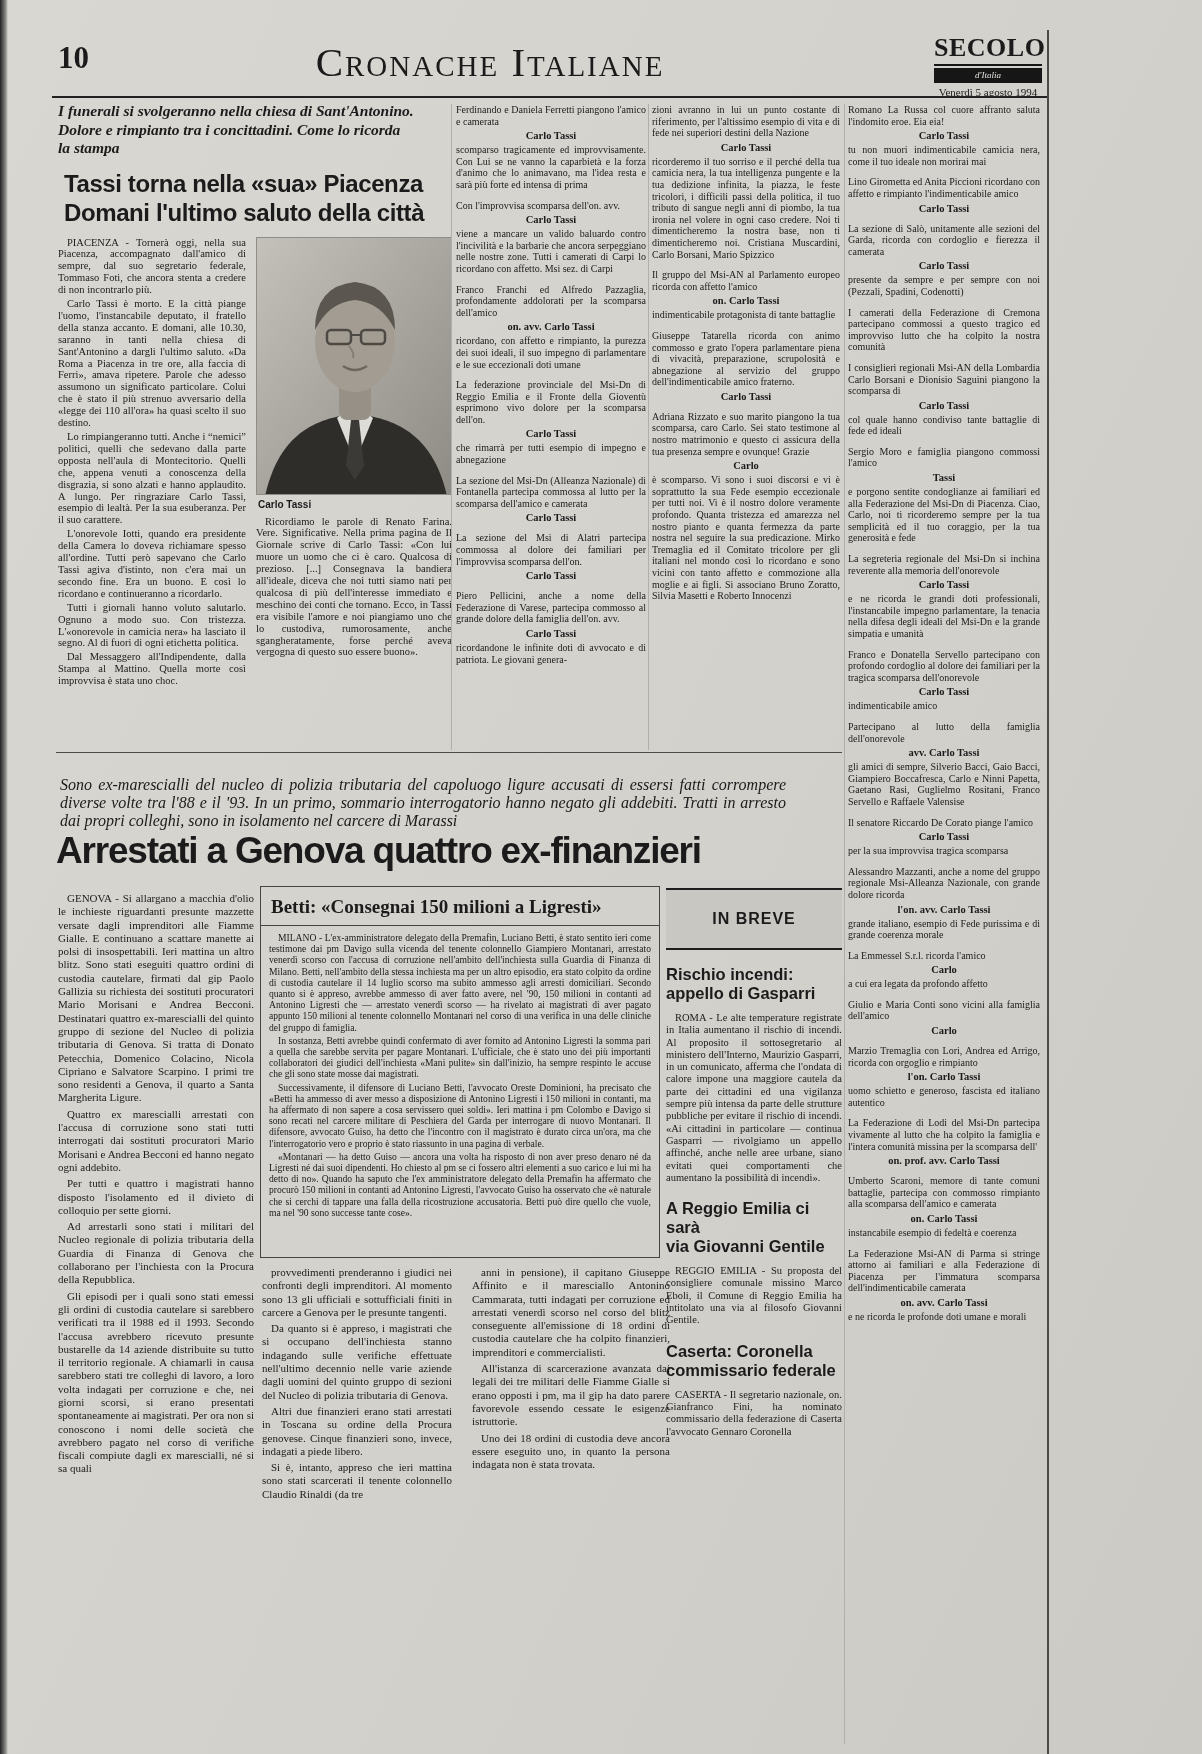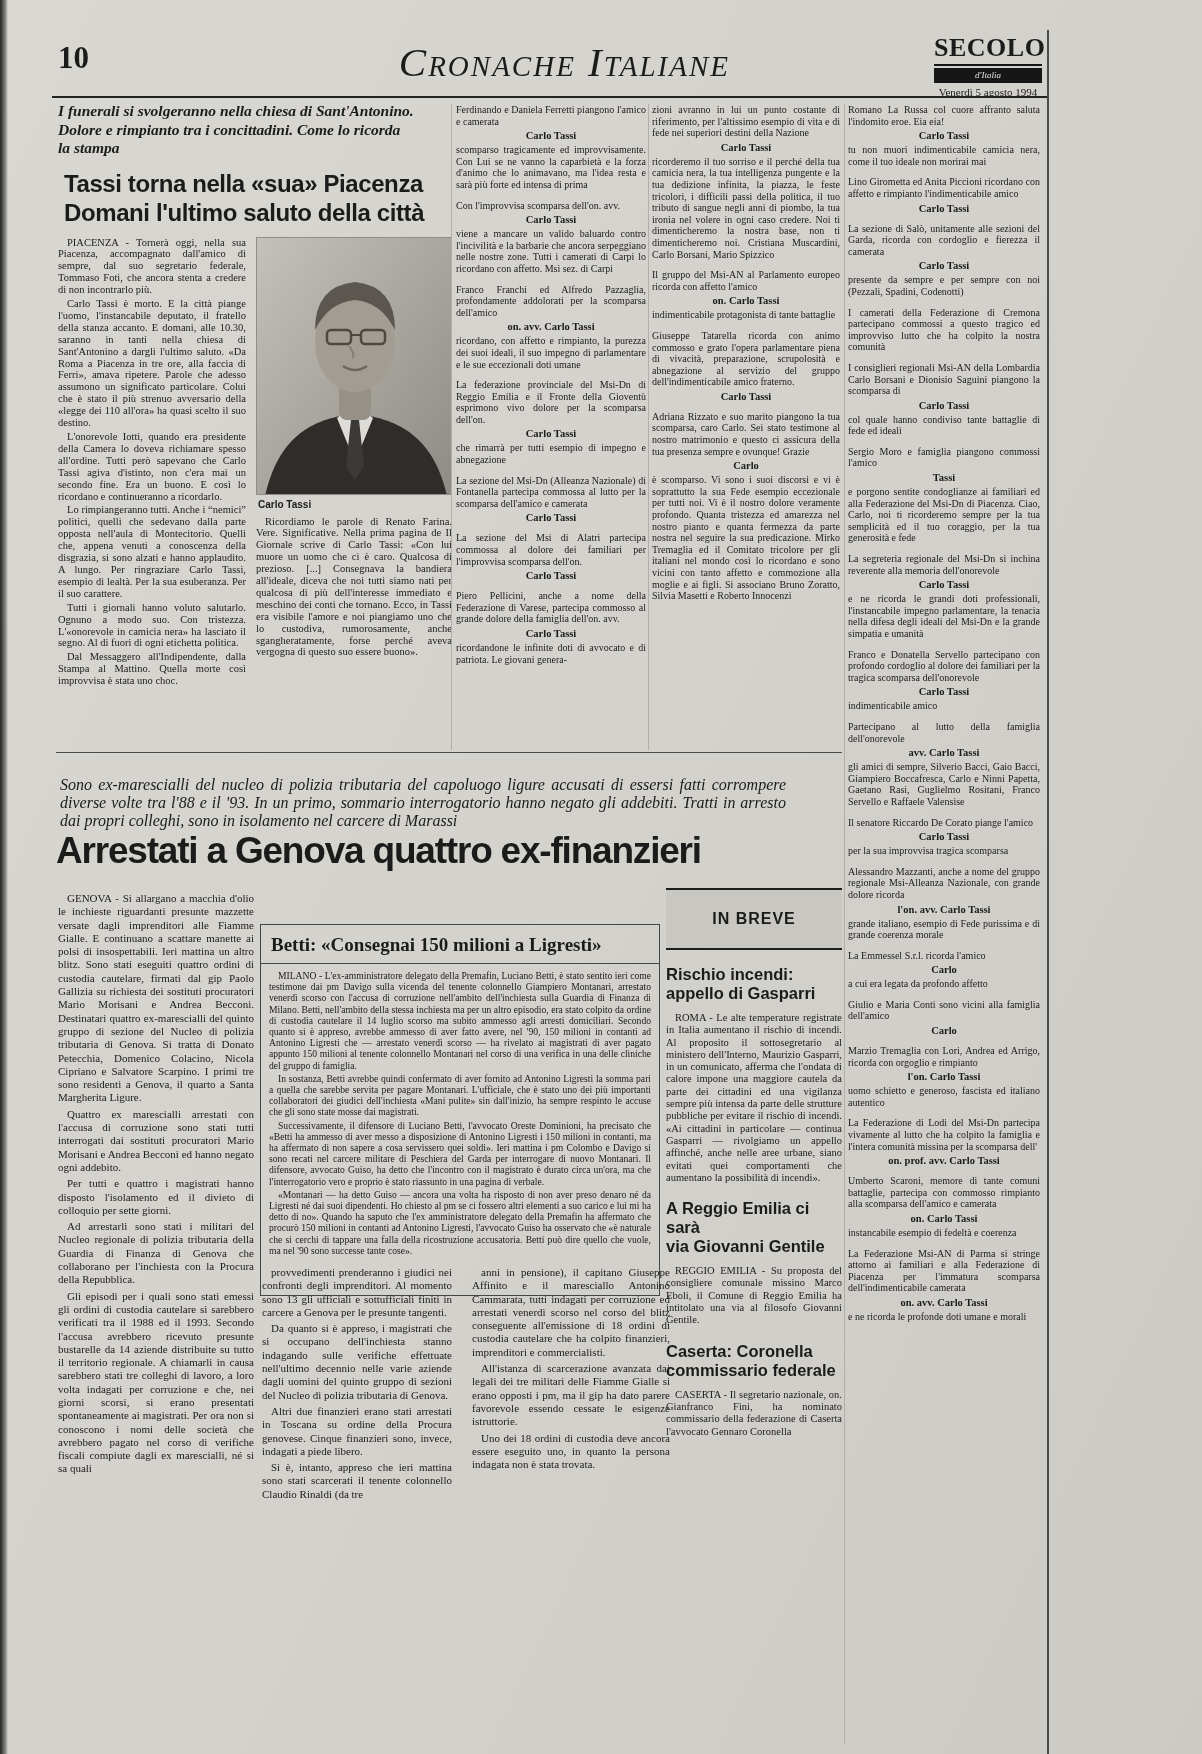--- a/index.html
+++ b/index.html
@@ -11,22 +11,22 @@
     background: linear-gradient(115deg, #d9d7d2 0%, #d3d1cc 55%, #cccac5 100%);
   }
   .scan-edge {
     position: absolute; left: 0; top: 0; width: 8px; height: 1754px;
     background: linear-gradient(to right, #232323, #8a8a88 70%, rgba(150,150,148,0));
   }
 
   
   .page-number { position: absolute; left: 58px; top: 40px; font-size: 31px; font-weight: 600; }
   .section-title {
-    position: absolute; left: 250px; top: 38px; width: 480px; text-align: right;
-    font-size: 41px; font-weight: 500; font-variant: small-caps; letter-spacing: 2px; font-style: italic;
+    position: absolute; left: 250px; top: 38px; width: 480px; text-align: center;
+    font-size: 41px; font-weight: 500; font-variant: small-caps; letter-spacing: 2px;
   }
   .brand { position: absolute; left: 934px; top: 33px; width: 108px; }
   .brand-name {
     font-size: 26px; font-weight: 800; letter-spacing: .5px; text-align: center;
     border-bottom: 2px solid #161616; padding-bottom: 1px;
   }
   .brand-bar {
     margin-top: 2px; background: #161616; color: #e5e4e0; font-style: italic;
     font-size: 9px; text-align: center; padding: 2px 0 3px;
   }
@@ -70,21 +70,21 @@
   .big-headline {
     position: absolute; left: 56px; top: 830px; width: 784px;
     font-family: "Liberation Sans", sans-serif; font-size: 37px; line-height: 42px;
     font-weight: 700; letter-spacing: -1.2px;
   }
 
   
   .genova-col { position: absolute; left: 58px; top: 892px; width: 196px; height: 862px; overflow: hidden; }
   .genova-col p.para, .bottom-col p.para { font-size: 11px; line-height: 13.3px; margin-bottom: 3px; }
 
-  .betti-box { position: absolute; left: 260px; top: 924px; width: 400px; height: 372px; border: 1px solid #454545; overflow: hidden; }
+  .betti-box { position: absolute; left: 260px; top: 886px; width: 400px; height: 372px; border: 1px solid #454545; overflow: hidden; }
   .betti-headline {
     font-size: 19px; line-height: 23px; font-weight: 600; padding: 8px 10px 7px;
     border-bottom: 1px solid #454545;
   }
   .betti-body { padding: 6px 8px; height: 325px; overflow: hidden; }
   .betti-body p.para { font-size: 9.6px; line-height: 11.2px; margin-bottom: 2px; }
 
   .bottom-col { position: absolute; top: 1266px; height: 488px; overflow: hidden; }
   .bottom-col1 { left: 262px; width: 190px; }
   .bottom-col2 { left: 472px; width: 198px; }
@@ -127,22 +127,22 @@
   <section class="tassi">
     <p class="kicker">I funerali si svolgeranno nella chiesa di Sant'Antonino. Dolore e rimpianto tra i concittadini. Come lo ricorda la stampa</p>
     <h2 class="tassi-headline">
       <span>Tassi torna nella «sua» Piacenza</span><br>
       <span>Domani l'ultimo saluto della città</span>
     </h2>
     <div class="tassi-cols">
       <div class="tassi-col1 bodytext">
           <p class="para">PIACENZA - Tornerà oggi, nella sua Piacenza, accompagnato dall'amico di sempre, dal suo segretario federale, Tommaso Foti, che ancora stenta a credere di non incontrarlo più.</p>
           <p class="para">Carlo Tassi è morto. E la città piange l'uomo, l'instancabile deputato, il fratello della stanza accanto. E domani, alle 10.30, saranno in tanti nella chiesa di Sant'Antonino a dargli l'ultimo saluto. «Da Roma a Piacenza in tre ore, alla faccia di Ferri», amava ripetere. Parole che adesso assumono un significato particolare. Colui che è stato il più strenuo avversario della «legge dei 110 all'ora» ha quasi scelto il suo destino.</p>
+          <p class="para">Lo rimpiangeranno tutti. Anche i “nemici” politici, quelli che sedevano dalla parte opposta nell'aula di Montecitorio. Quelli che, appena venuti a conoscenza della disgrazia, si sono alzati e hanno applaudito. A lungo. Per ringraziare Carlo Tassi, esempio di lealtà. Per la sua esuberanza. Per il suo carattere.</p>
           <p class="para">L'onorevole Iotti, quando era presidente della Camera lo doveva richiamare spesso all'ordine. Tutti però sapevano che Carlo Tassi agiva d'istinto, non c'era mai un secondo fine. Era un buono. E così lo ricordano e continueranno a ricordarlo.</p>
-          <p class="para">Lo rimpiangeranno tutti. Anche i “nemici” politici, quelli che sedevano dalla parte opposta nell'aula di Montecitorio. Quelli che, appena venuti a conoscenza della disgrazia, si sono alzati e hanno applaudito. A lungo. Per ringraziare Carlo Tassi, esempio di lealtà. Per la sua esuberanza. Per il suo carattere.</p>
           <p class="para">Tutti i giornali hanno voluto salutarlo. Ognuno a modo suo. Con tristezza. L'«onorevole in camicia nera» ha lasciato il segno. Al di fuori di ogni etichetta politica.</p>
           <p class="para">Dal Messaggero all'Indipendente, dalla Stampa al Mattino. Quella morte così improvvisa è stata uno choc.</p>
         </div>
       <div class="tassi-col2">
         <figure class="photo">
           <svg width="196" height="258" viewBox="0 0 196 258" xmlns="http://www.w3.org/2000/svg">
             <rect width="196" height="258" fill="#b4b1ab"></rect>
             <rect width="196" height="258" fill="url(#g1)"></rect>
             <defs>
               <linearGradient id="g1" x1="0" y1="0" x2="1" y2="1">

